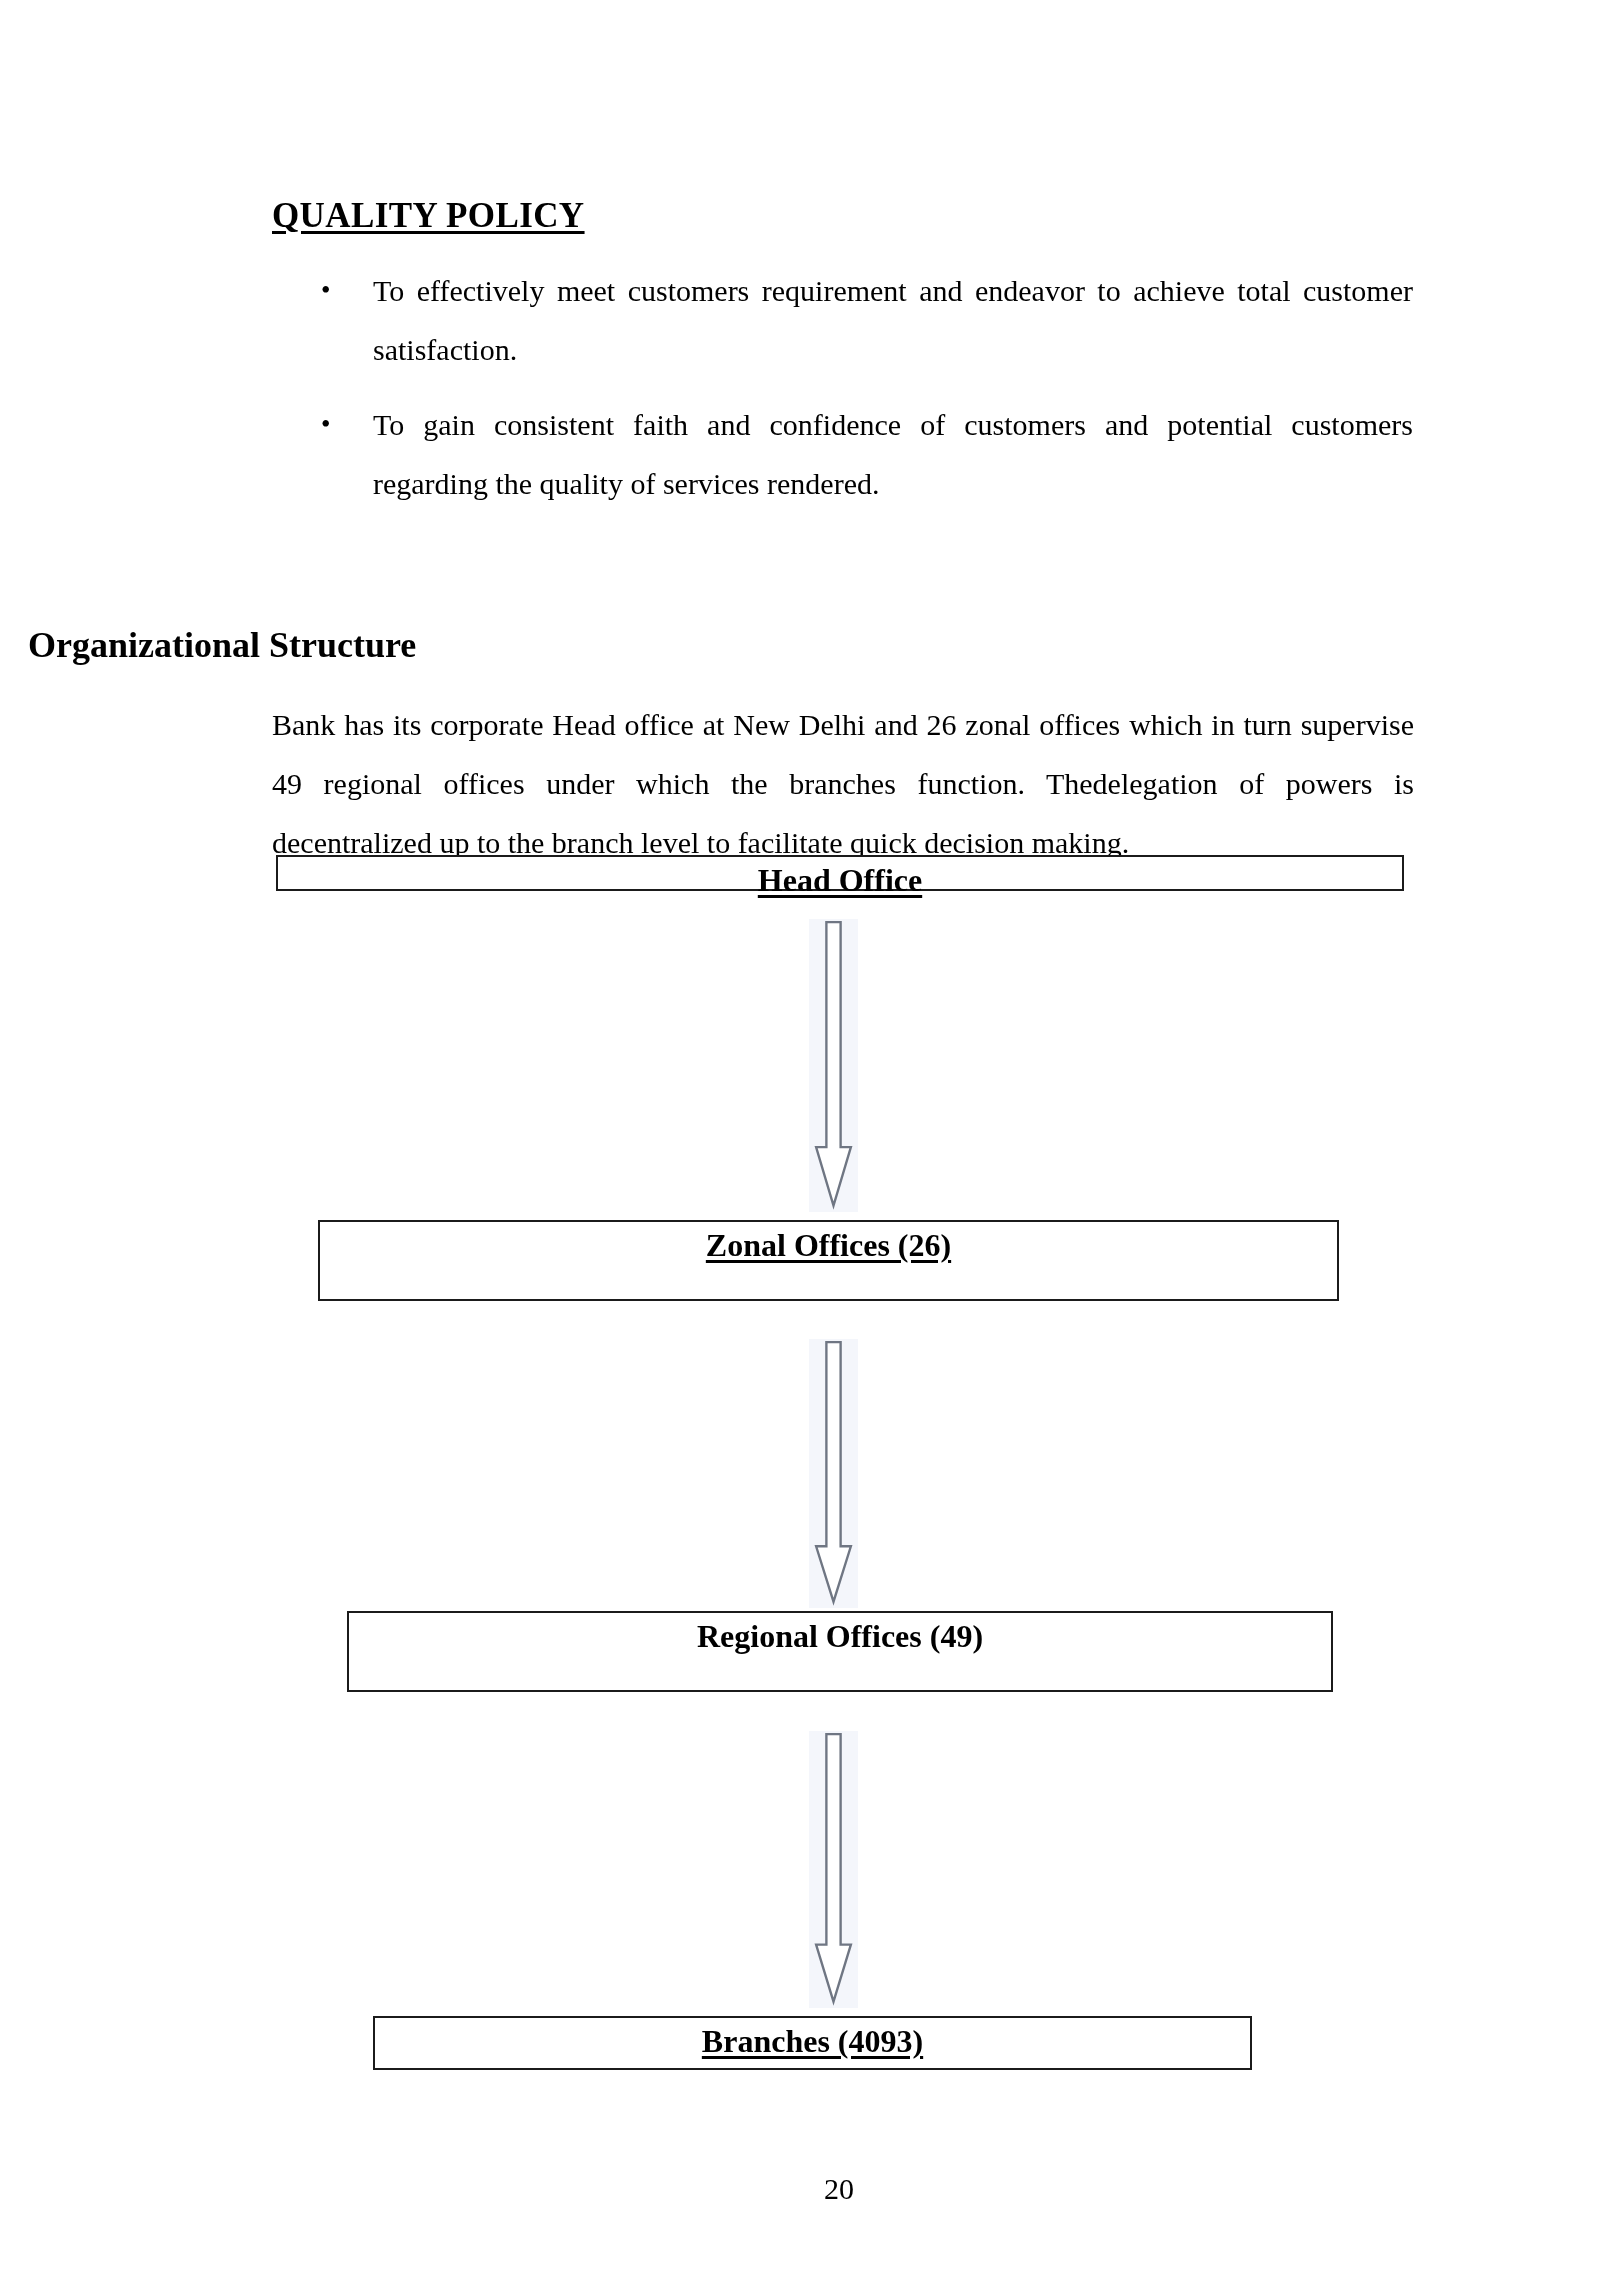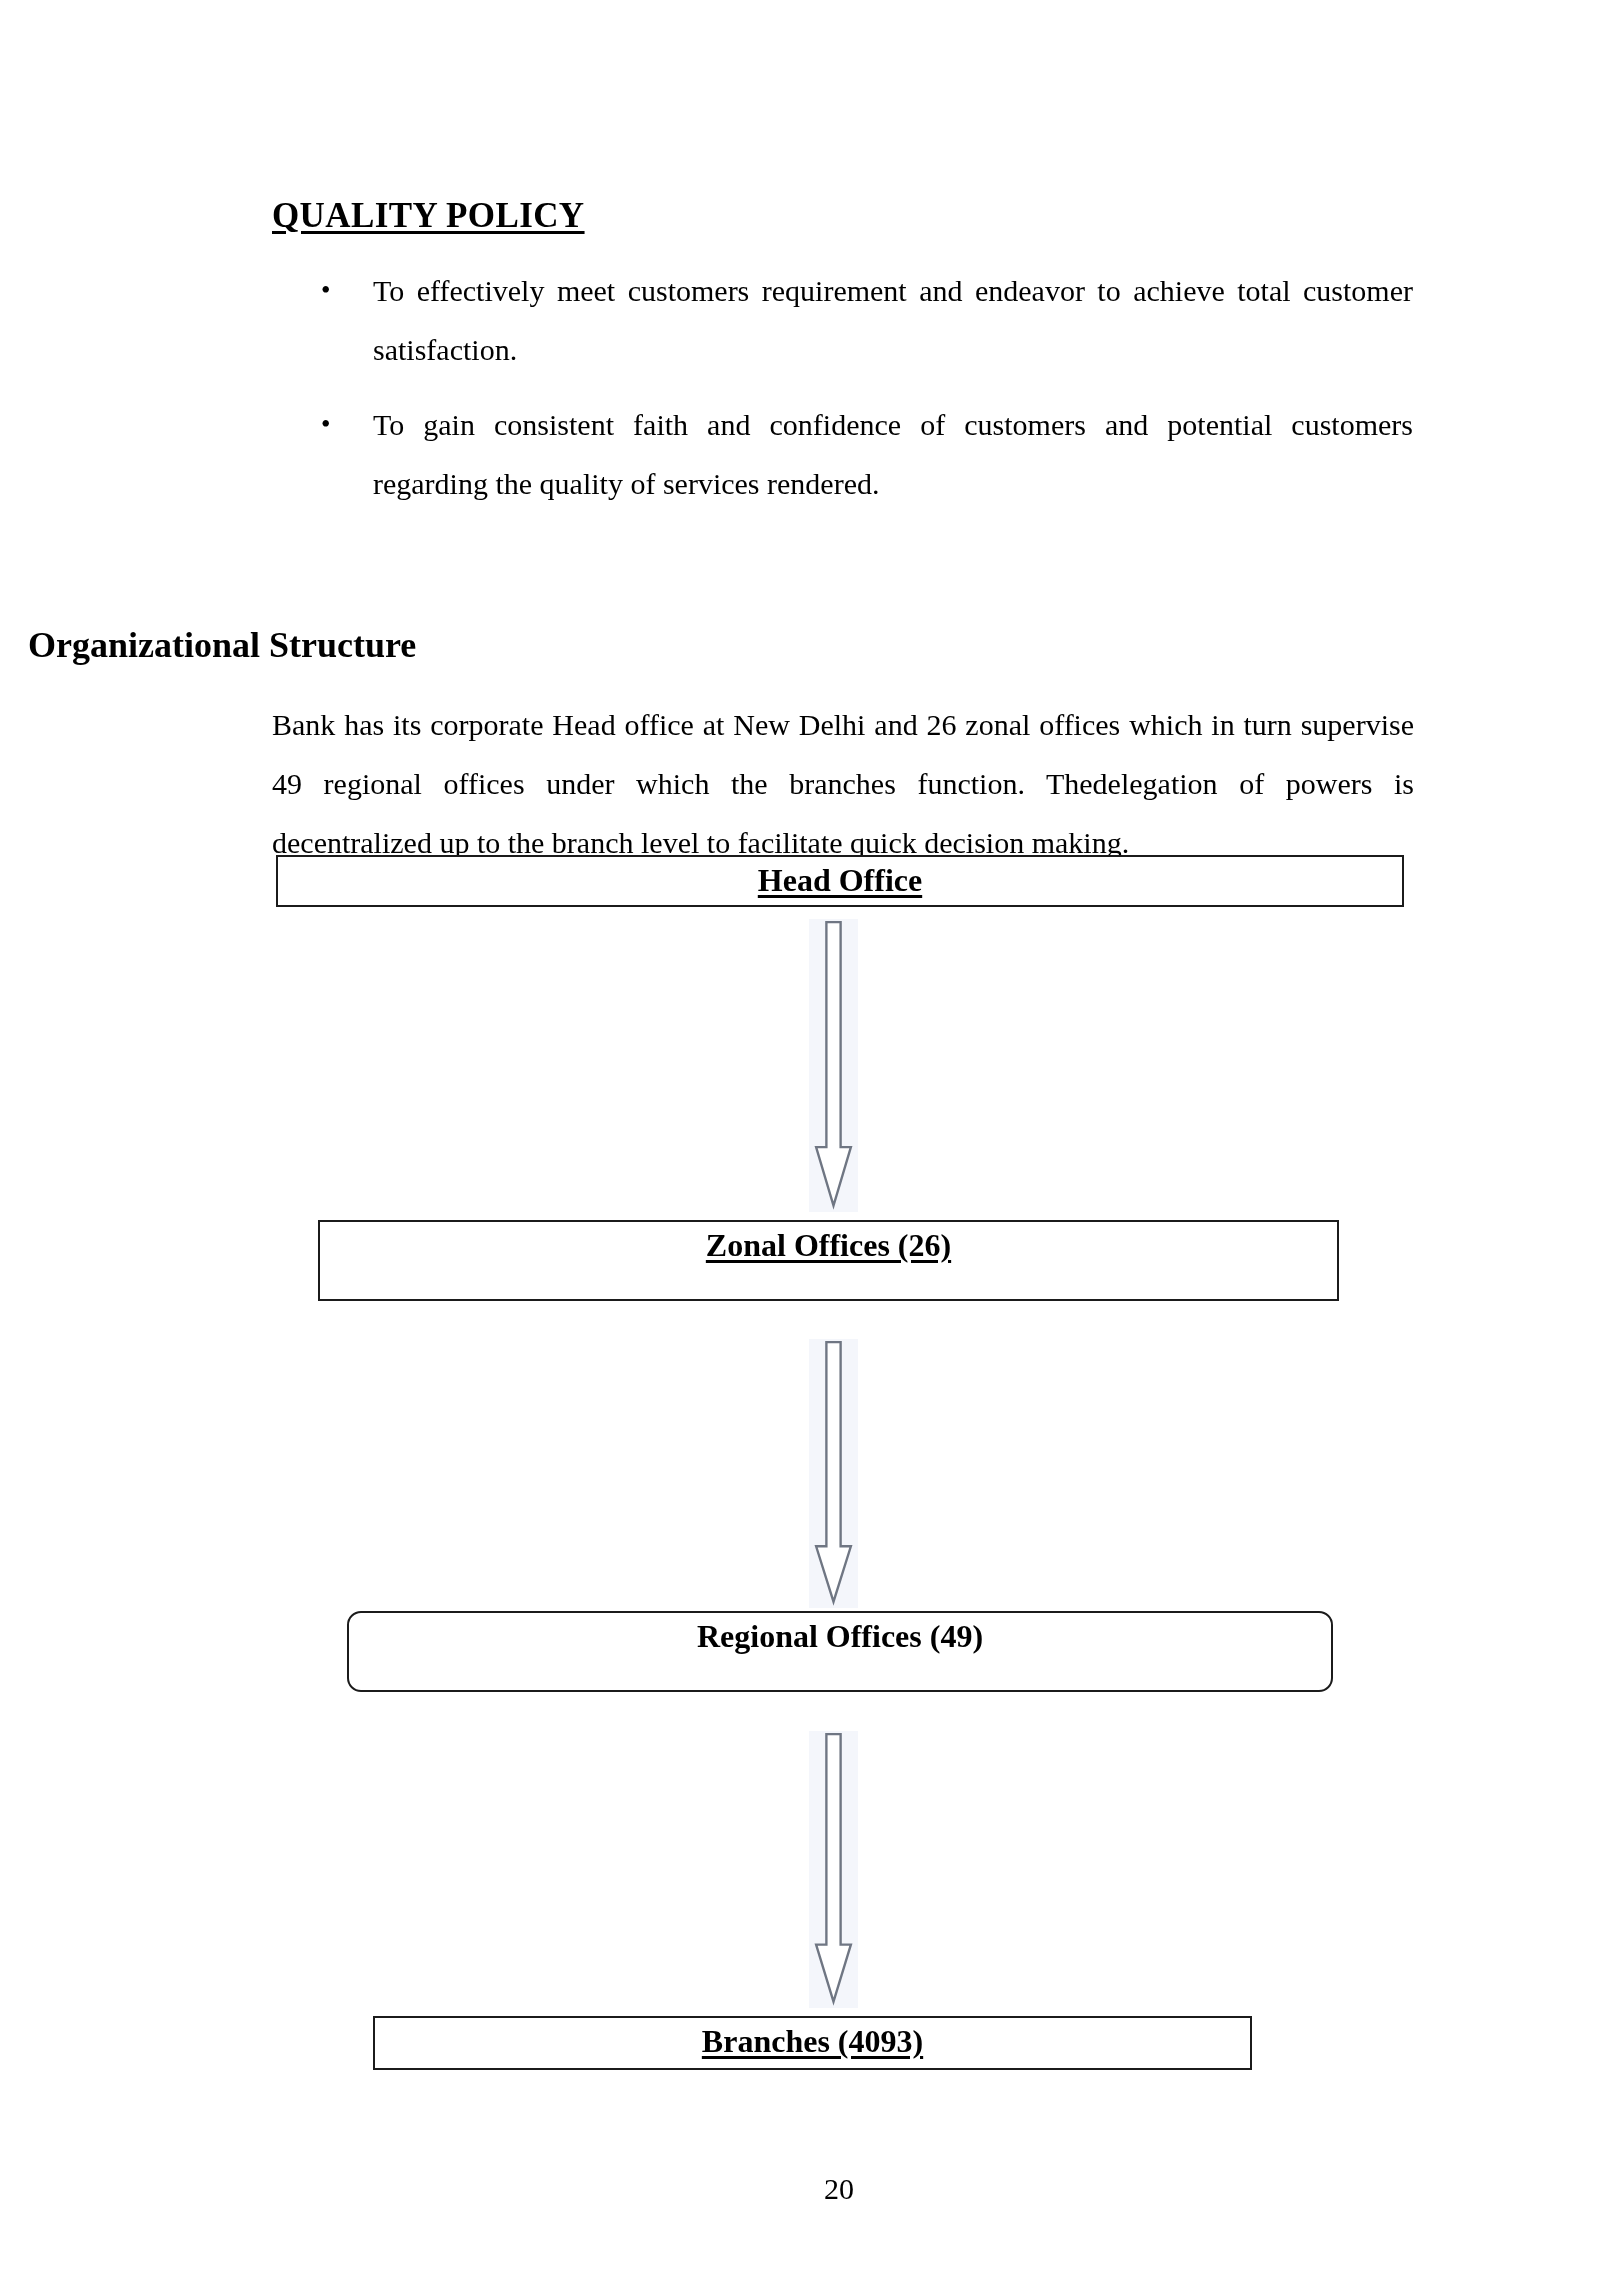--- a/index.html
+++ b/index.html
@@ -145,41 +145,41 @@
       <span class="bullet-text">To gain consistent faith and confidence of customers and potential customers regarding the quality of services rendered.</span>
     </div>
   </div>
 
   <div class="centered-heading">Organizational Structure</div>
 
   <div class="body-paragraph">Bank has its corporate Head office at New Delhi and 26 zonal offices which in turn supervise 49 regional offices under which the branches function. Thedelegation of powers is decentralized up to the branch level to facilitate quick decision making.</div>
 
   <div id="flowchart">
 
-    <div class="chart-box" style="left:248px; top:855px; width:1128px; height:52px;">
+    <div class="chart-box" style="left:248px; top:855px; width:1128px; height:36px;">
       <span class="box-label underlined">Head Office</span>
     </div>
 
     <div class="arrow-wrap" style="left:781px; top:919px; width:49px; height:293px;">
       <svg viewBox="0 0 62 370" preserveAspectRatio="none" aria-hidden="true">
         <path d="M22 4 L40 4 L40 288 L53 288 L31 362 L9 288 L22 288 Z" fill="#ffffff" stroke="#6f7683" stroke-width="3"></path>
       </svg>
     </div>
 
     <div class="chart-box" style="left:290px; top:1220px; width:1021px; height:81px;">
       <span class="box-label underlined">Zonal Offices (26)</span>
     </div>
 
     <div class="arrow-wrap" style="left:781px; top:1339px; width:49px; height:269px;">
       <svg viewBox="0 0 62 340" preserveAspectRatio="none" aria-hidden="true">
         <path d="M22 4 L40 4 L40 262 L53 262 L31 332 L9 262 L22 262 Z" fill="#ffffff" stroke="#6f7683" stroke-width="3"></path>
       </svg>
     </div>
 
-    <div class="chart-box" style="left:319px; top:1611px; width:986px; height:81px;border-radius:14px;">
+    <div class="chart-box" style="left:319px; top:1611px; width:986px; height:81px;">
       <span class="box-label">Regional Offices (49)</span>
     </div>
 
     <div class="arrow-wrap" style="left:781px; top:1731px; width:49px; height:277px;">
       <svg viewBox="0 0 62 350" preserveAspectRatio="none" aria-hidden="true">
         <path d="M22 4 L40 4 L40 270 L53 270 L31 342 L9 270 L22 270 Z" fill="#ffffff" stroke="#6f7683" stroke-width="3"></path>
       </svg>
     </div>
 
     <div class="chart-box" style="left:345px; top:2016px; width:879px; height:54px;">

